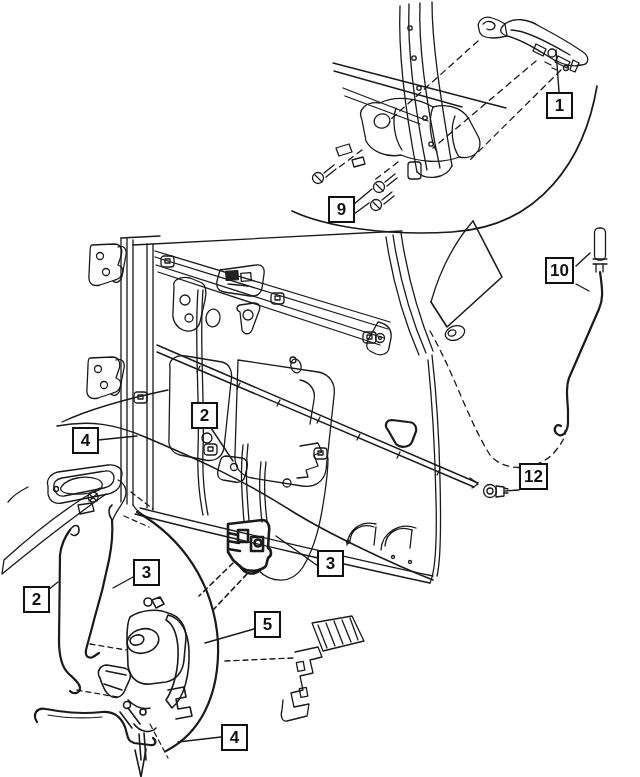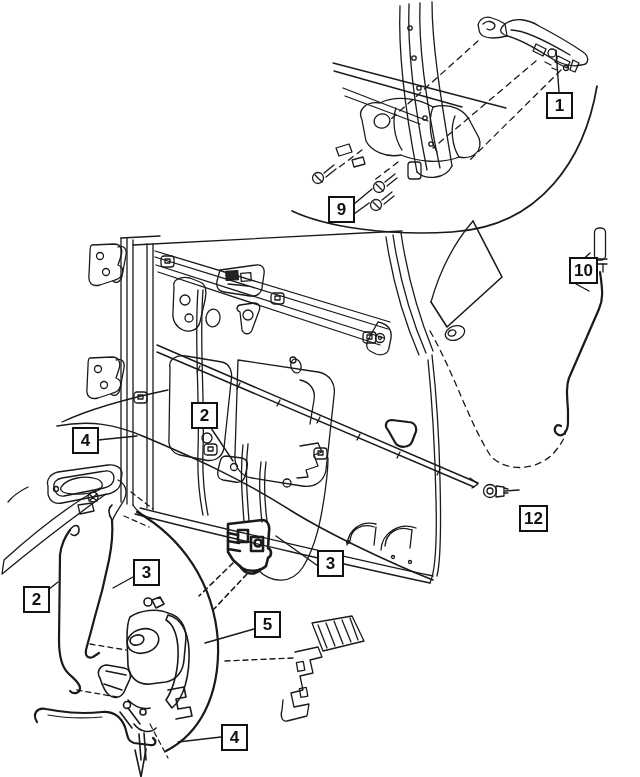--- a/index.html
+++ b/index.html
@@ -292,22 +292,22 @@
       <path d="M48,590 L58,582"></path>
       <path d="M133,577 L113,588"></path>
       <path d="M254,629 L205,643"></path>
       <path d="M225,661 L293,658" stroke-dasharray="5,4"></path>
       <path d="M221,737 L178,742"></path>
     </g>
   </svg>
 
   <div class="callout" style="left:546px;top:92px">1</div>
   <div class="callout" style="left:328px;top:196px">9</div>
-  <div class="callout" style="left:569px;top:257px">10</div>
-  <div class="callout" style="left:519px;top:505px">12</div>
+  <div class="callout" style="left:545px;top:257px">10</div>
+  <div class="callout" style="left:519px;top:463px">12</div>
   <div class="callout" style="left:191px;top:402px">2</div>
   <div class="callout" style="left:72px;top:427px">4</div>
   <div class="callout" style="left:317px;top:550px">3</div>
   <div class="callout" style="left:23px;top:586px">2</div>
   <div class="callout" style="left:133px;top:559px">3</div>
   <div class="callout" style="left:254px;top:611px">5</div>
   <div class="callout" style="left:221px;top:724px">4</div>
 
 </div>
 

